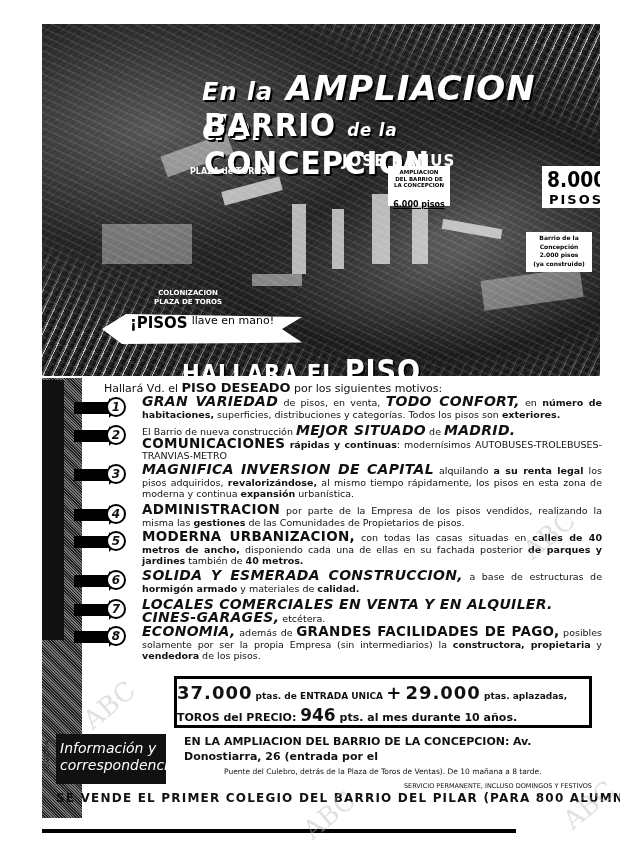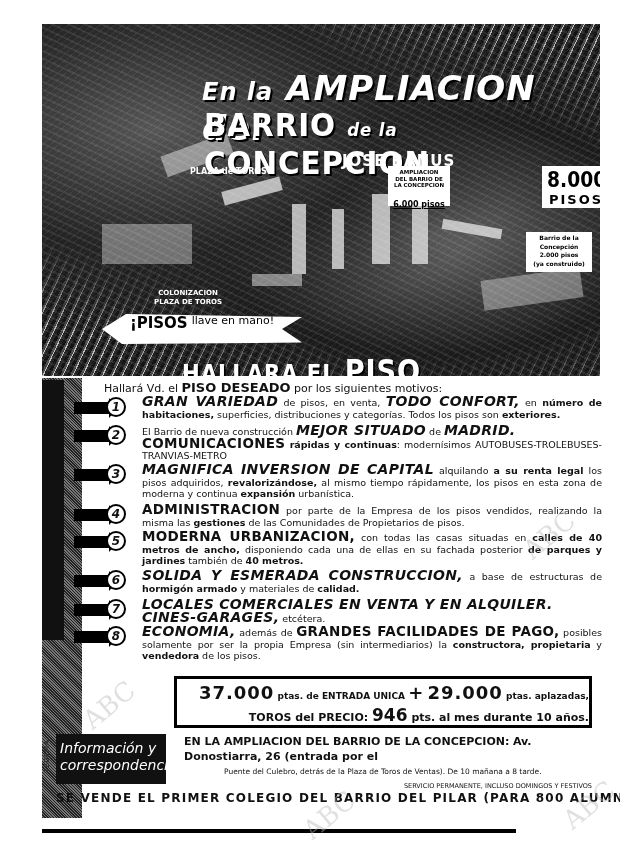--- a/index.html
+++ b/index.html
@@ -93,21 +93,21 @@
     position: absolute; left: 32px; width: 20px; height: 20px; border: 2px solid #000; border-radius: 50%;
     font-size: 12px; font-weight: bold; text-align: center; line-height: 16px; font-style: italic; background: #fff;
   }
   .itext { position: absolute; left: 68px; width: 460px; font-size: 9.5px; line-height: 11.5px; text-align: justify; }
   .h { font-weight: 900; font-size: 14px; font-style: italic; letter-spacing: 0.3px; }
   .hn { font-weight: 900; font-size: 13.5px; letter-spacing: 0.3px; }
   .bb { font-weight: bold; }
 
   .pricebox {
     position: absolute; left: 174px; top: 676px; width: 418px; height: 52px; border: 3px solid #000;
-    text-align: right; padding-top: 3px;
+    text-align: left; padding-top: 3px;
   }
   .pline1 { font-size: 9px; font-weight: bold; white-space: nowrap; }
   .pline1 .pb { font-size: 18px; font-weight: 900; letter-spacing: 1px; }
   .pline2 { font-size: 11px; font-weight: bold; margin-top: 2px; white-space: nowrap; }
   .pline2 .pb { font-size: 17px; font-weight: 900; }
 
   .infobox {
     position: absolute; left: 56px; top: 734px; width: 110px; height: 50px; background: #111;
     color: #fff; font-style: italic; font-size: 14px; line-height: 17px; padding: 6px 4px;
   }

